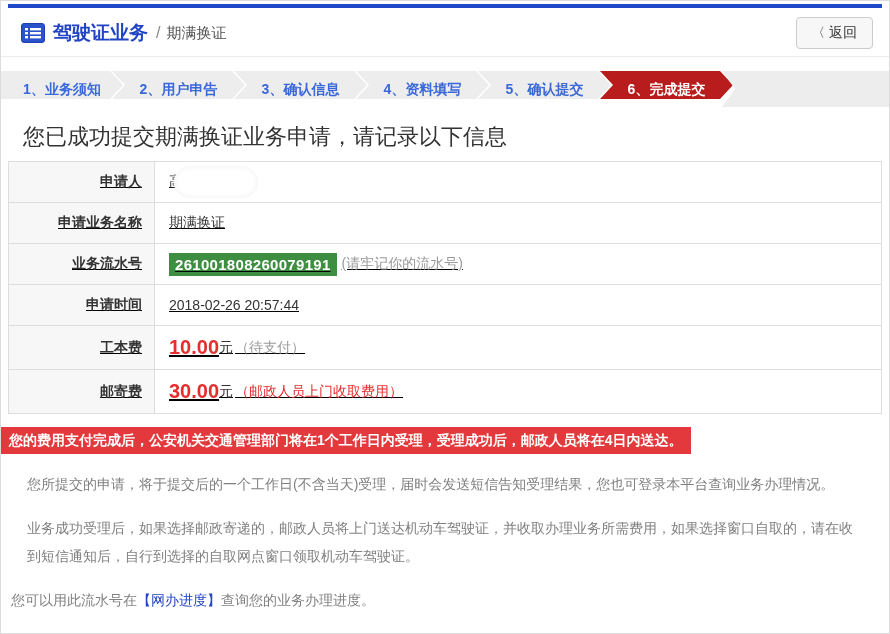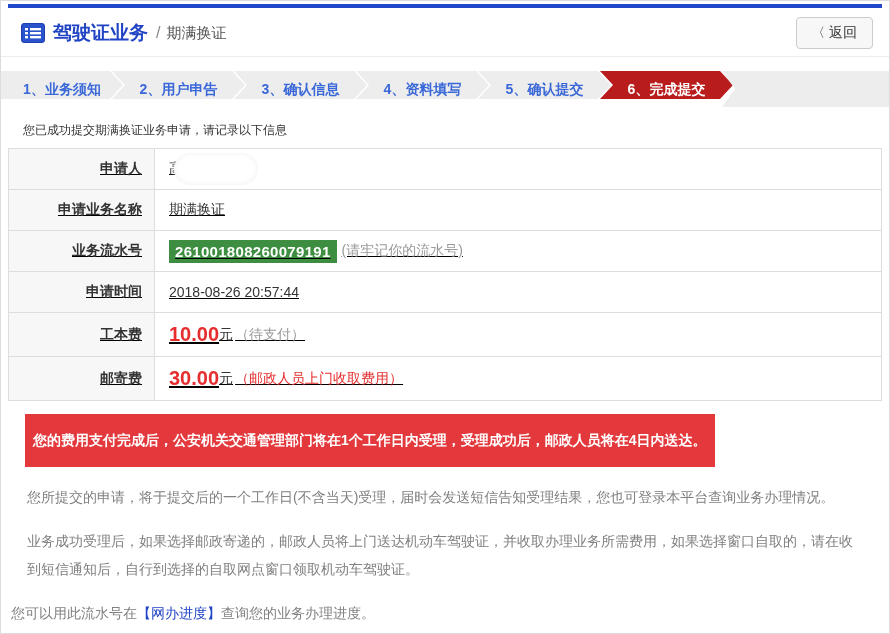--- a/index.html
+++ b/index.html
@@ -15,37 +15,37 @@
   .back-btn{display:inline-flex;align-items:center;gap:4px;background:#f7f7f7;border:1px solid #ccc;border-radius:4px;padding:6px 15px;font-size:14px;color:#333;cursor:pointer;}
   .back-btn .chev{font-size:13px;color:#333;}
 
   .steps{display:flex;margin-top:14px;height:36px;font-size:14px;font-weight:bold;color:#3a68d8;}
   .step{height:28px;line-height:36px;text-align:center;background:#ededed;flex:0 0 auto;}
   .step.first{width:122px;clip-path:polygon(0 0,calc(100% - 13px) 0,100% 50%,calc(100% - 13px) 100%,0 100%);}
   .step.mid{width:133px;margin-left:-11px;clip-path:polygon(0 0,calc(100% - 13px) 0,100% 50%,calc(100% - 13px) 100%,0 100%,13px 50%);}
   .step.active{background:#b91c1c;color:#fff;}
   .step-filler{flex:1 1 auto;margin-left:-11px;background:#ededed;clip-path:polygon(0 0,100% 0,100% 100%,0 100%,13px 50%);}
 
-  .success-msg{margin:15px 0 9px 22px;font-size:12px;color:#333;}
+  .success-msg{margin:15px 0 9px 22px;font-size:22px;color:#333;}
 
   .info-table{margin:0 7px;border:1px solid #ddd;}
   .row{display:flex;align-items:stretch;border-bottom:1px solid #ddd;text-decoration:underline;}
   .row:last-child{border-bottom:none;}
   .row-label{width:133px;flex:0 0 auto;background:#f7f7f7;border-right:1px solid #ddd;display:flex;align-items:center;justify-content:flex-end;padding-right:12px;font-weight:bold;font-size:14px;color:#333;}
   .row-value{flex:1;display:flex;align-items:center;padding-left:14px;font-size:14px;color:#333;min-height:40px;}
   .row.fee .row-value{min-height:43px;}
   .redaction{display:inline-block;width:74px;height:22px;margin-left:-4px;background:#fff;border-radius:11px;box-shadow:0 0 5px 4px #fff, 0 0 1px 5px #f3f3f3;}
   .serial-badge{background:#3e8e41;color:#fff;font-weight:bold;font-size:15px;padding:3px 6px;letter-spacing:0.3px;}
   .serial-note{color:#999;margin-left:5px;}
   .amount{font-size:20px;font-weight:bold;color:#e62e2e;}
   .unit{font-size:14px;color:#333;}
   .fee-note{font-size:14px;color:#999;margin-left:2px;}
   .fee-note.red{color:#e62e2e;}
 
-  .warning{display:inline-block;margin:13px 0 0 24px;background:#e4393c;color:#fff;font-weight:bold;font-size:14px;padding:18px 8px;line-height:17px;}
+  .warning{display:inline-block;margin:13px 0 0 0;background:#e4393c;color:#fff;font-weight:bold;font-size:14px;padding:5px 8px;line-height:17px;}
   .paras{margin:8px 10px 0 10px;font-size:14px;color:#808080;line-height:28px;}
   .paras p{margin:16px;}
   .progress-note{margin:22px 10px 0 10px;font-size:14px;color:#808080;}
   .progress-note .hl{color:#2144c4;}
 
   .actions{display:flex;justify-content:flex-end;gap:14px;padding-right:60px;margin-top:26px;}
   .btn{border:none;border-radius:4px;color:#fff;font-size:14px;font-weight:bold;padding:8px 13px;cursor:pointer;font-family:inherit;display:inline-flex;align-items:center;gap:5px;}
   .btn-green{background:#2faa49;}
   .btn-red{background:#d9433c;}
   .btn-blue{background:#4285f4;padding:8px 17px;}
@@ -105,21 +105,21 @@
     <div class="row">
       <div class="row-label">业务流水号</div>
       <div class="row-value">
         <span class="serial-badge">261001808260079191</span>
         <span class="serial-note">(请牢记你的流水号)</span>
       </div>
     </div>
     <div class="row">
       <div class="row-label">申请时间</div>
       <div class="row-value">
-        <span>2018-08-26 20:57:44</span>
+        <span>2018-02-26 20:57:44</span>
       </div>
     </div>
     <div class="row fee">
       <div class="row-label">工本费</div>
       <div class="row-value">
         <span class="amount">10.00</span>
         <span class="unit">元</span>
         <span class="fee-note">（待支付）</span>
       </div>
     </div>

